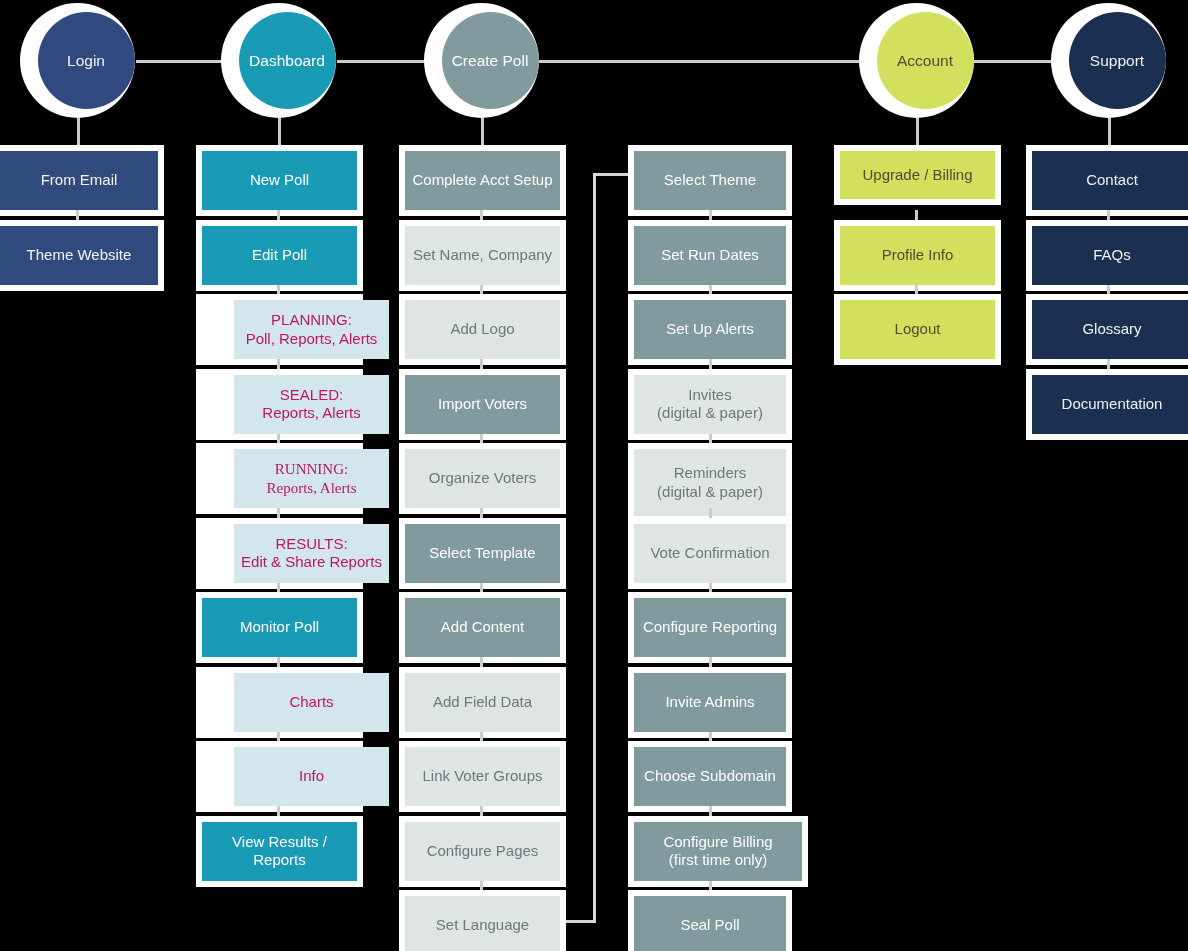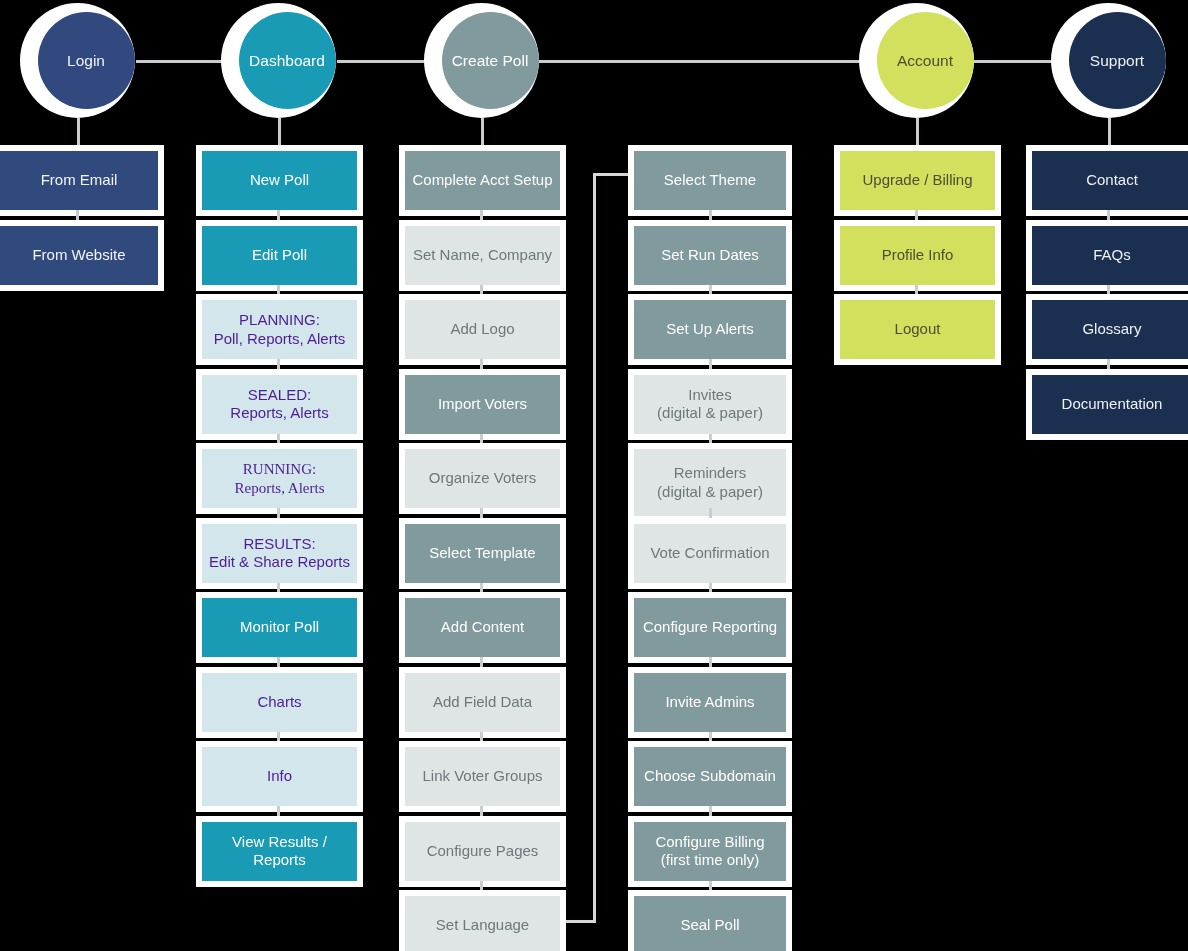--- a/index.html
+++ b/index.html
@@ -49,21 +49,21 @@
     display:flex;align-items:center;justify-content:center;
     text-align:center;
     font-size:15px;
     line-height:1.22;
     padding:2px 6px;
   }
 
   
   .c-navy   {background:#314a7e;color:#f2f4f8;}
   .c-teal   {background:#1a9bb5;color:#ffffff;}
-  .c-teallt {background:#d3e6ec;color:#4c1d95;}
+  .c-teallt {background:#d3e6ec;color:#be185d;margin-left:32px;}
   .c-slate  {background:#819a9e;color:#ffffff;}
   .c-slatelt{background:#dfe5e5;color:#6d7879;}
   .c-lime   {background:#d2e05e;color:#4c4f33;}
   .c-dnavy  {background:#1b3050;color:#eef1f5;}
 
   .circ-navy {background:#31497e;color:#eef1f7;}
   .circ-teal {background:#1a9bb5;color:#ffffff;}
   .circ-slate{background:#819a9e;color:#ffffff;}
   .circ-lime {background:#d2e05e;color:#4c4f33;}
   .circ-dnavy{background:#1b3050;color:#eef1f5;}
@@ -91,21 +91,21 @@
   <div class="route" style="left:593px;top:173px;width:42px;height:3px;"></div>
 
 <div class="circle-wrap" style="left: 19.5px; top: 3px;">
       <div class="circle circ-navy">Login</div>
     </div>
     <div class="node" style="left: -6px; top: 145px; width: 170px; height: 71px;">
       <div class="inner c-navy">From Email</div>
     </div>
     <div class="vline" style="left: 76px; top: 210px; height: 15.5px;"></div>
     <div class="node" style="left: -6px; top: 219.5px; width: 170px; height: 71px;">
-      <div class="inner c-navy">From Website</div>
+      <div class="inner c-navy">Theme Website</div>
     </div>
     <div class="circle-wrap" style="left: 220.5px; top: 3px;">
       <div class="circle circ-teal">Dashboard</div>
     </div>
     <div class="node" style="left: 196px; top: 145px; width: 167px; height: 71px;">
       <div class="inner c-teal">New Poll</div>
     </div>
     <div class="vline" style="left: 277px; top: 210px; height: 15.5px;"></div>
     <div class="node" style="left: 196px; top: 219.5px; width: 167px; height: 71px;">
       <div class="inner c-teal">Edit Poll</div>
@@ -223,32 +223,32 @@
     </div>
     <div class="vline" style="left: 709px; top: 657px; height: 15.5px;"></div>
     <div class="node" style="left: 628px; top: 666.5px; width: 164px; height: 71px;">
       <div class="inner c-slate">Invite Admins</div>
     </div>
     <div class="vline" style="left: 709px; top: 731.5px; height: 15.5px;"></div>
     <div class="node" style="left: 628px; top: 741px; width: 164px; height: 71px;">
       <div class="inner c-slate">Choose Subdomain</div>
     </div>
     <div class="vline" style="left: 709px; top: 806px; height: 15.5px;"></div>
-    <div class="node" style="left: 628px; top: 815.5px; width: 164px; height: 71px;">
+    <div class="node" style="left: 628px; top: 815.5px; width: 180px; height: 71px;">
       <div class="inner c-slate two-line">Configure Billing
 (first time only)</div>
     </div>
     <div class="vline" style="left: 709px; top: 880.5px; height: 15.5px;"></div>
     <div class="node" style="left: 628px; top: 890px; width: 164px; height: 71px;">
       <div class="inner c-slate">Seal Poll</div>
     </div>
     <div class="circle-wrap" style="left: 858.5px; top: 3px;">
       <div class="circle circ-lime">Account</div>
     </div>
-    <div class="node" style="left: 834px; top: 145px; width: 167px; height: 71px;">
+    <div class="node" style="left: 834px; top: 145px; width: 167px; height: 60px;">
       <div class="inner c-lime">Upgrade / Billing</div>
     </div>
     <div class="vline" style="left: 915px; top: 210px; height: 15.5px;"></div>
     <div class="node" style="left: 834px; top: 219.5px; width: 167px; height: 71px;">
       <div class="inner c-lime">Profile Info</div>
     </div>
     <div class="vline" style="left: 915px; top: 284.5px; height: 15.5px;"></div>
     <div class="node" style="left: 834px; top: 294px; width: 167px; height: 71px;">
       <div class="inner c-lime">Logout</div>
     </div>

